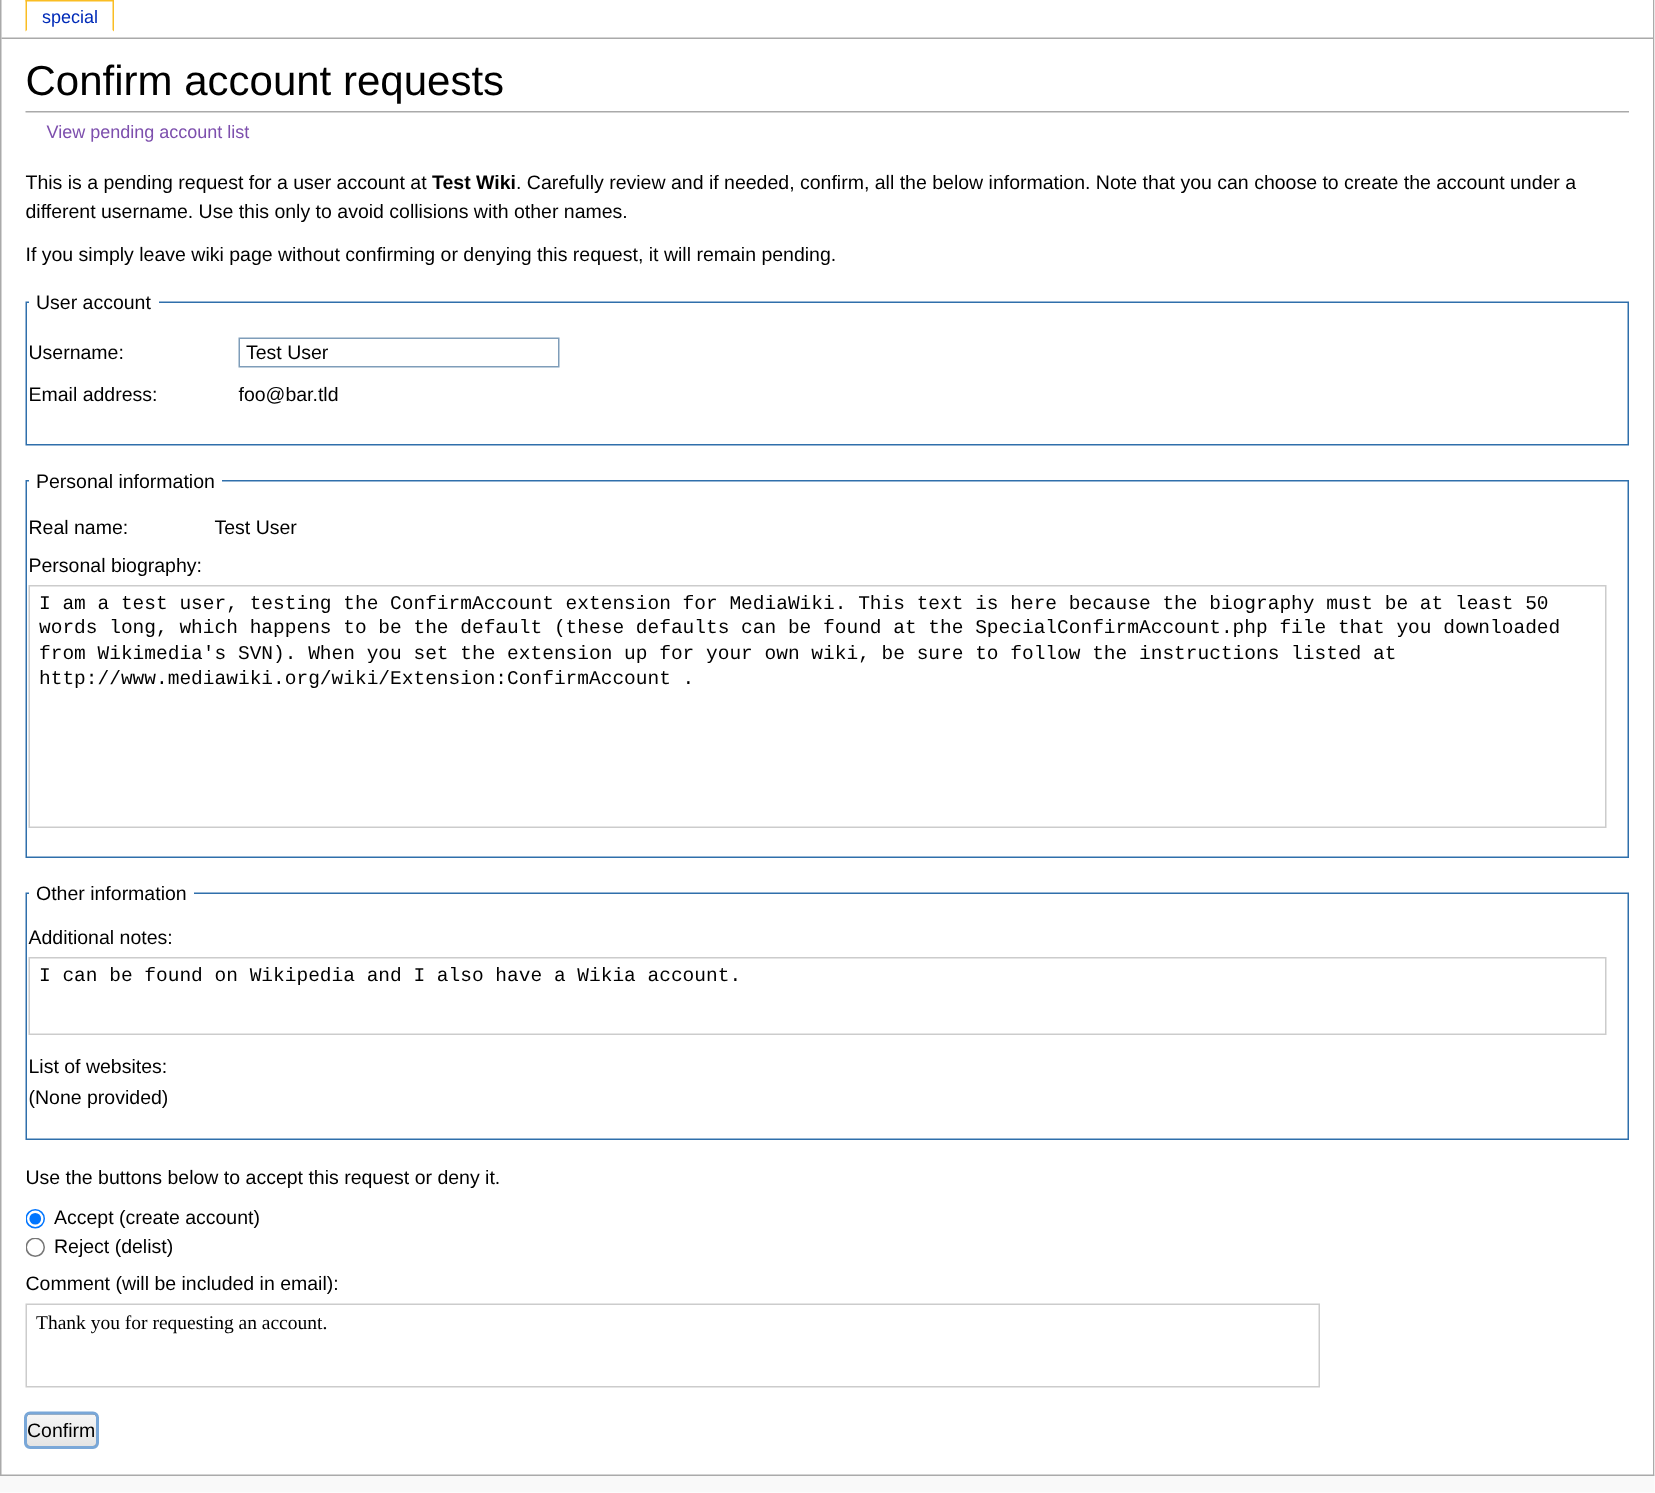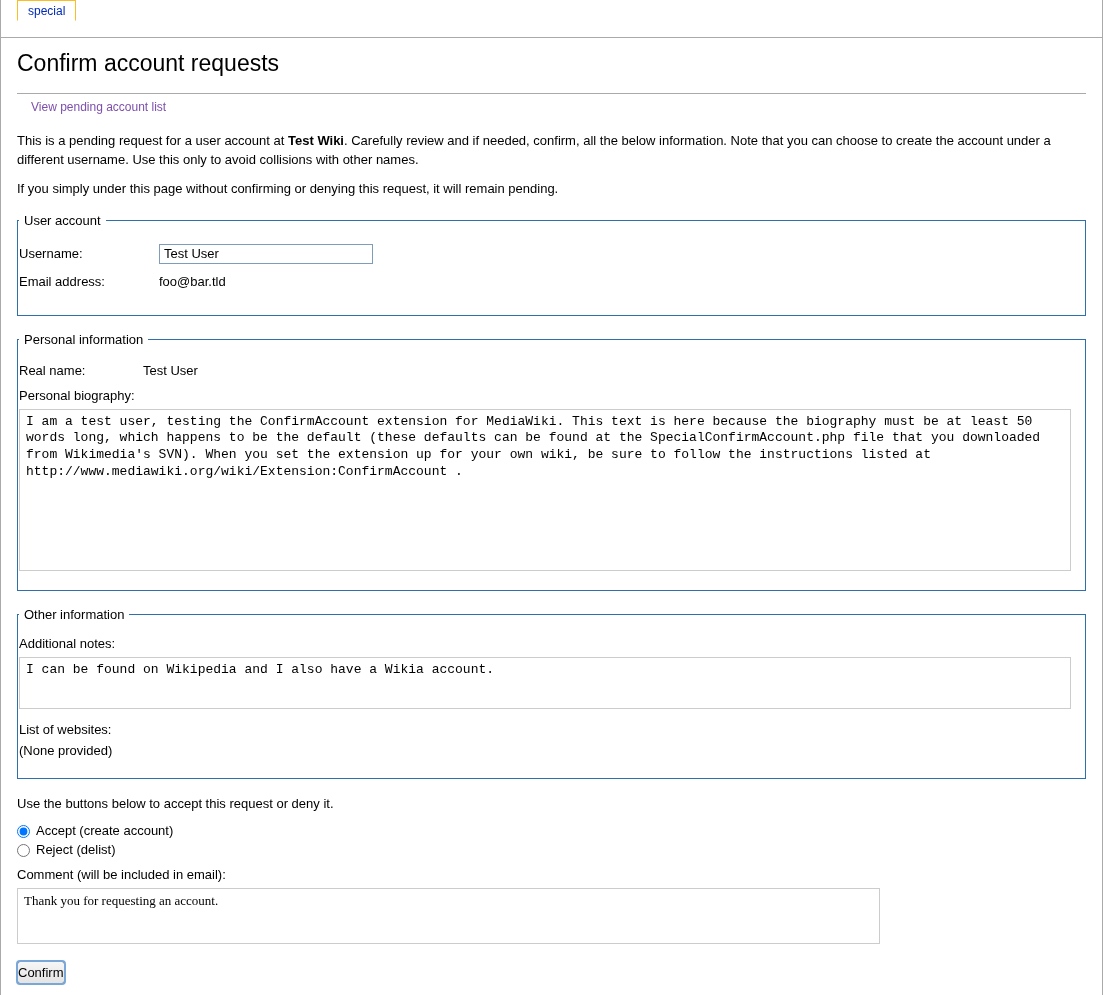--- a/index.html
+++ b/index.html
@@ -12,21 +12,21 @@
     background: #f9f9f9;
   }
   .page-wrap {
     width: 1103px;
     background: #fff;
     border: 1px solid #aaa;
     border-top: none;
     position: relative;
   }
   .tab-bar {
-    height: 38px;
+    height: 26px;
     position: relative;
   }
   .tab {
     position: absolute;
     top: 0;
     left: 16px;
     background: #fff;
     border: 1px solid #fabd23;
     border-bottom: 1px solid #fff;
     padding: 3px 10px 2px 10px;
@@ -34,24 +34,24 @@
     color: #002bb8;
     cursor: pointer;
     z-index: 2;
   }
   .content {
     padding: 8px 16px 18px 16px;
     border-top: 1px solid #aaa;
     margin-top: -1px;
   }
   h1 {
-    font-size: 23px;
+    font-size: 28px;
     font-weight: normal;
     margin: 4px 0 2px 0;
-    padding-bottom: 16px;
+    padding-bottom: 4px;
     border-bottom: 1px solid #aaa;
     color: #000;
   }
   .subtitle-link {
     color: #7d4fad;
     font-size: 12px;
     margin: 4px 0 12px 14px;
     display: inline-block;
     cursor: pointer;
   }
@@ -134,21 +134,21 @@
     <div class="tab">special</div>
   </div>
 
   <div class="content">
     <h1>Confirm account requests</h1>
     <a class="subtitle-link">View pending account list</a>
 
     <p>
       <span>This is a pending request for a user account at </span><strong>Test Wiki</strong><span>. Carefully review and if needed, confirm, all the below information. Note that you can choose to create the account under a different username. Use this only to avoid collisions with other names.</span>
     </p>
-    <p>If you simply under this page without confirming or denying this request, it will remain pending.</p>
+    <p>If you simply leave wiki page without confirming or denying this request, it will remain pending.</p>
 
     <fieldset>
       <legend>User account</legend>
       <div class="field-row">
         <span class="field-label">Username:</span>
         <input type="text" value="Test User" style="">
       </div>
       <div class="field-row">
         <span class="field-label">Email address:</span>
         <span>foo@bar.tld</span>

